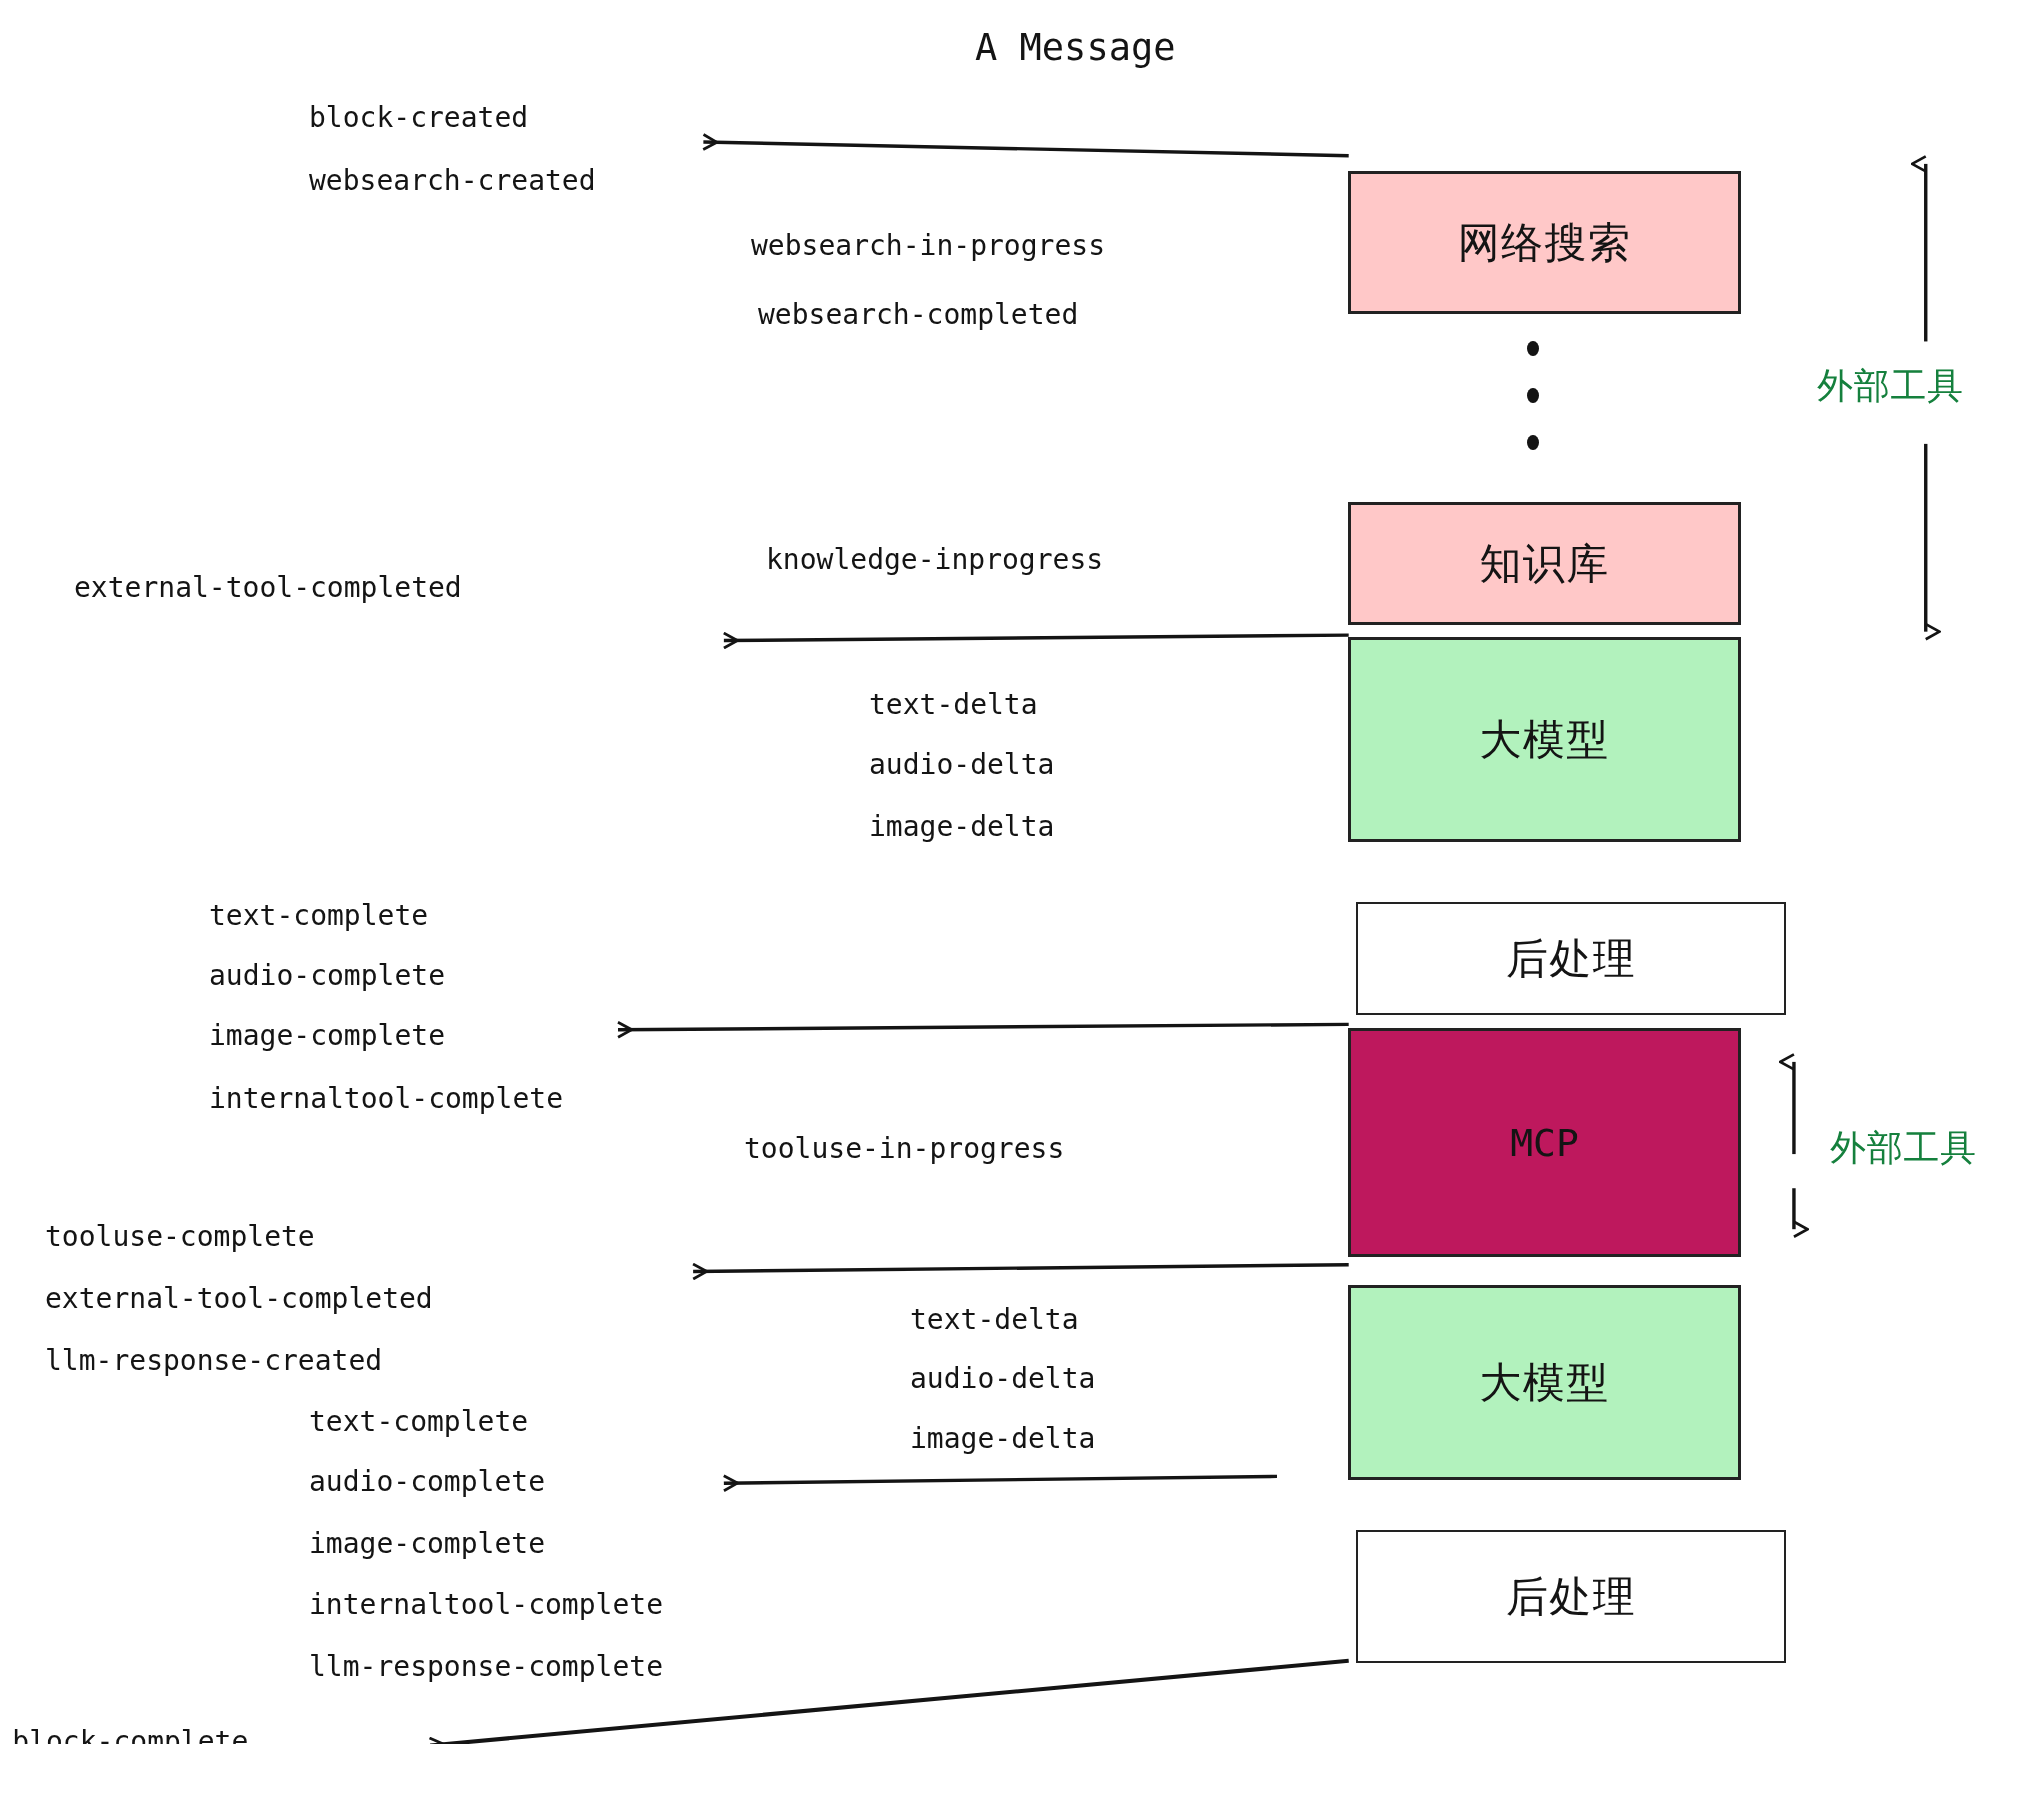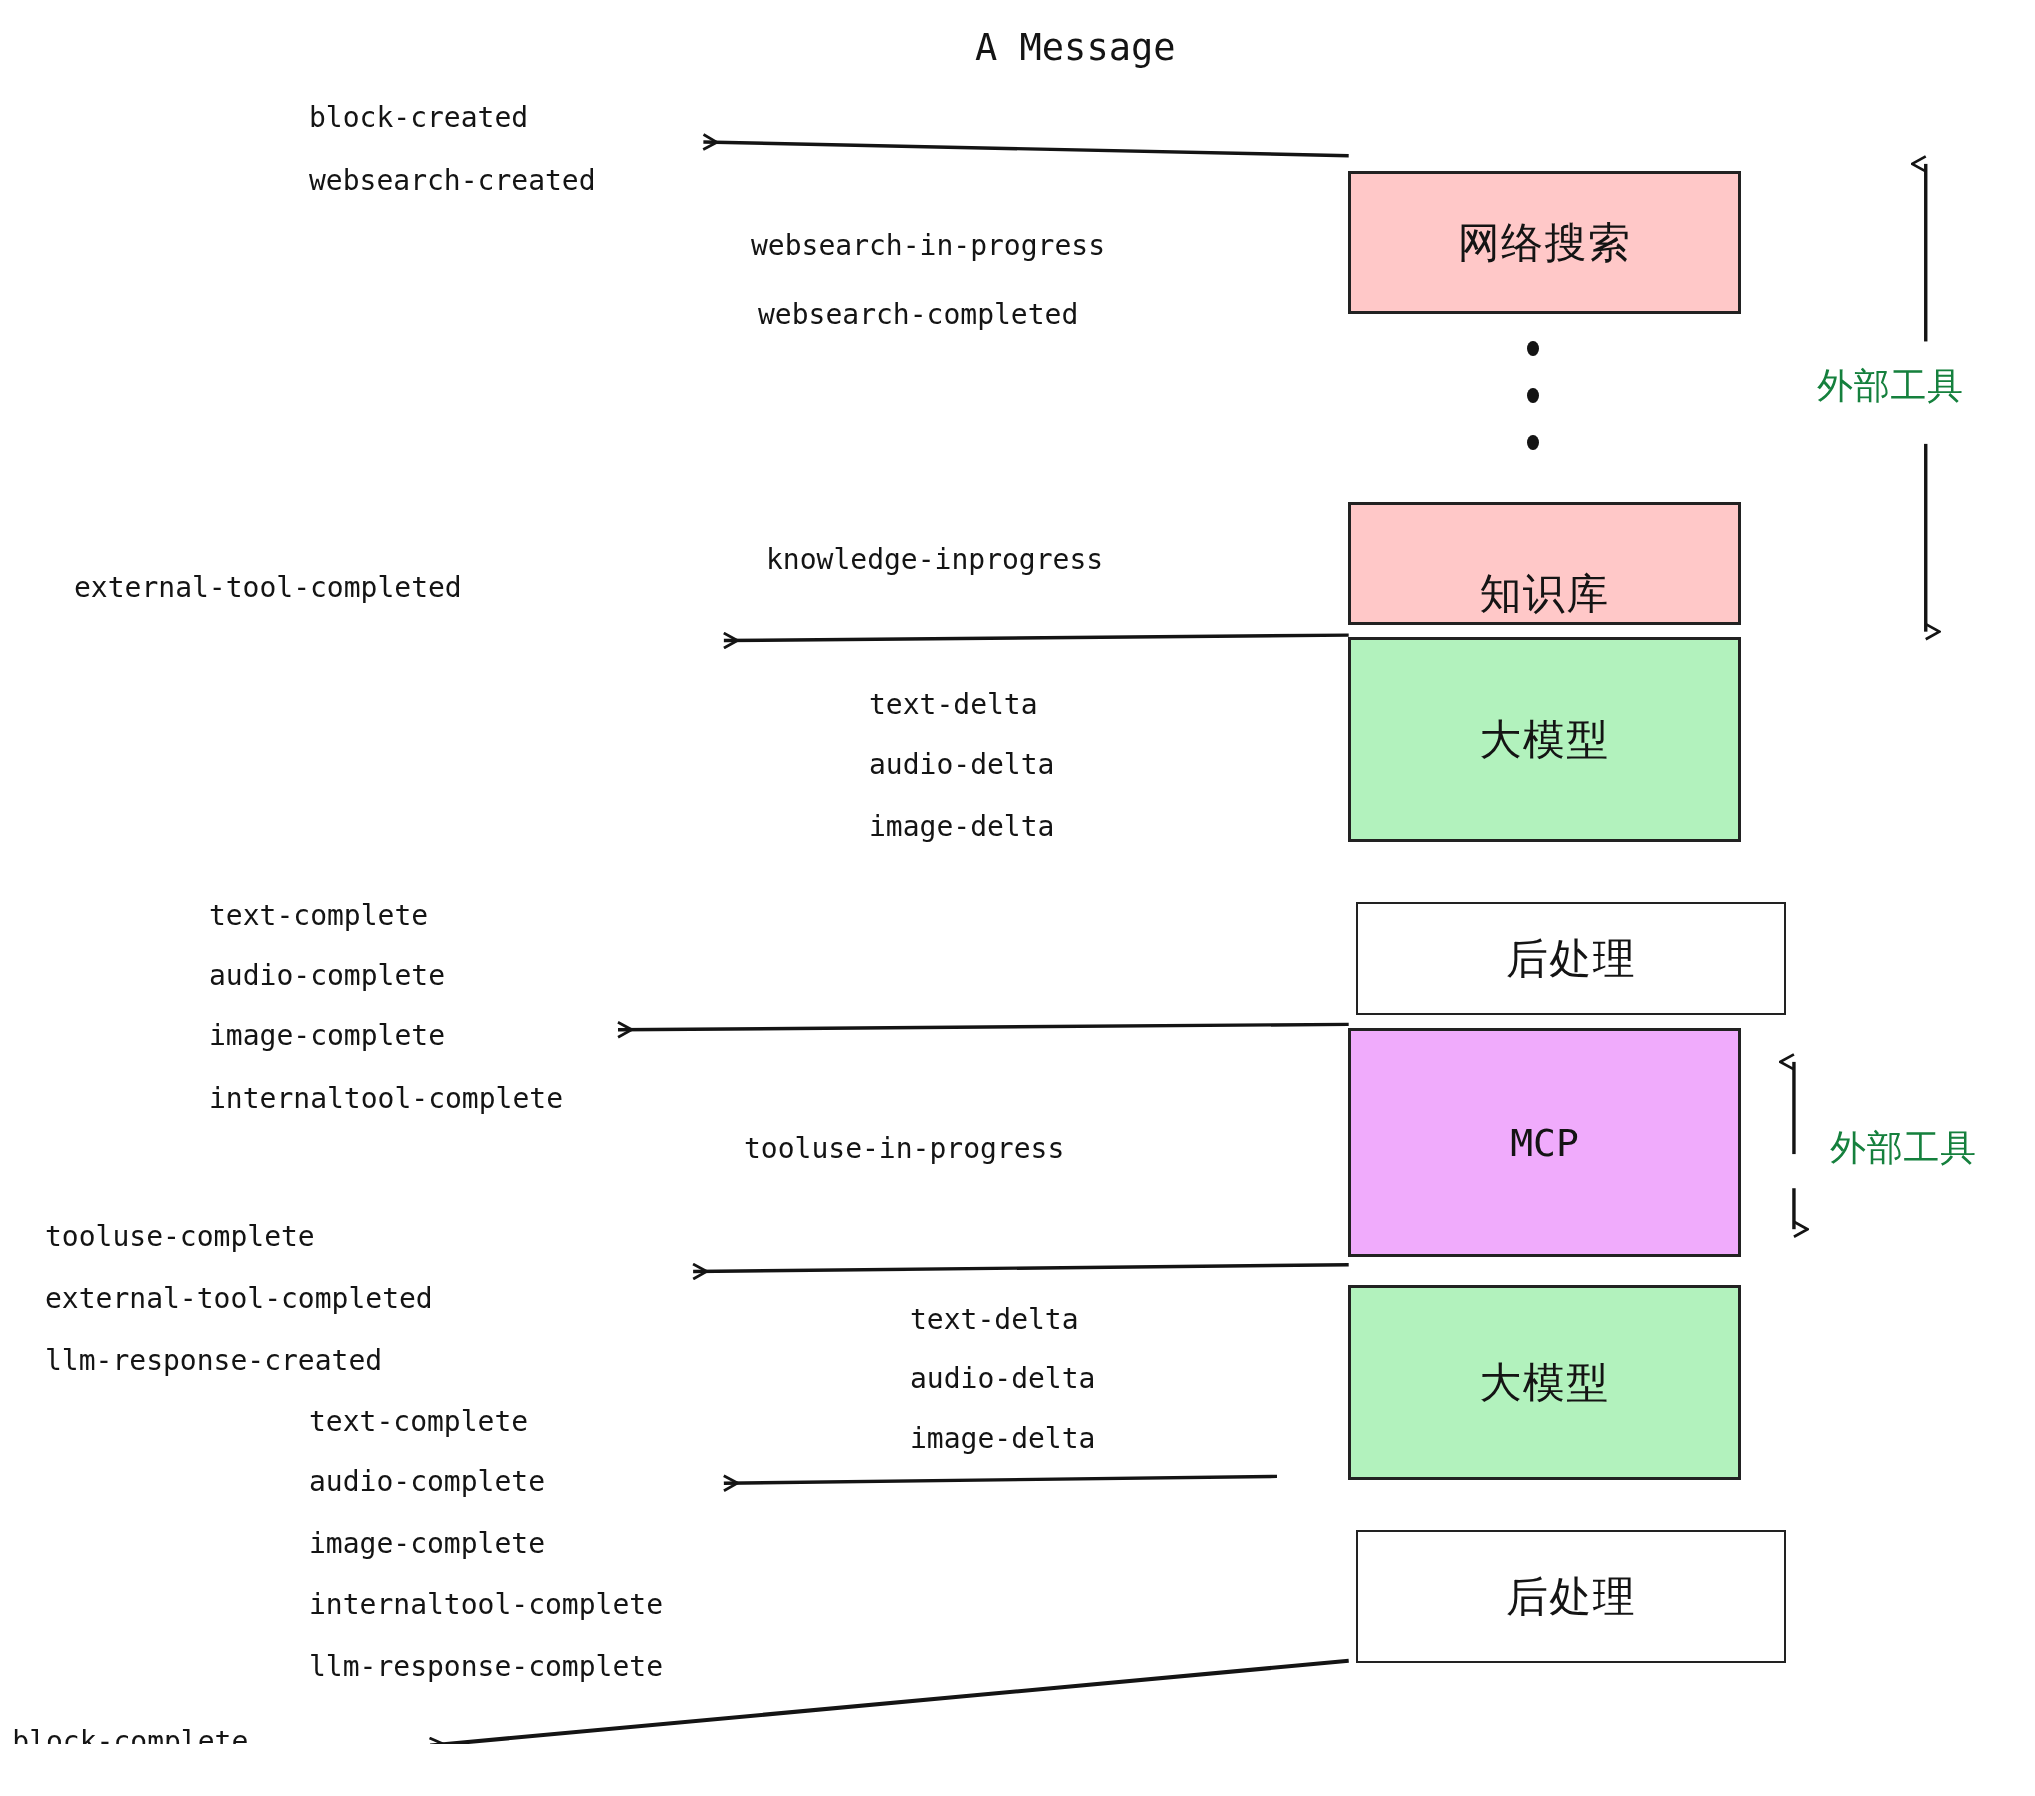--- a/index.html
+++ b/index.html
@@ -136,33 +136,33 @@
   <div class="box" style="left:1348px; top:171px; width:393px; height:143px; background:#FFC8C8;">
     <span>网络搜索</span>
   </div>
 
   <div class="dots" style="left:1526px; top:341px; width:13.7px; height:109px;">
     <i></i>
       <i></i>
       <i></i>
   </div>
 
-  <div class="box" style="left:1348px; top:502px; width:393px; height:123px; background:#FFC8C8;align-items:flex-end;">
+  <div class="box" style="left:1348px; top:502px; width:393px; height:123px; background:#FFC8C8;">
     <span>知识库</span>
   </div>
 
   <div class="box" style="left:1348px; top:637px; width:393px; height:205px; background:#B2F2BD;">
     <span>大模型</span>
   </div>
 
   <div class="box" style="left:1356px; top:902px; width:430px; height:113px; background:#FFFFFF; border-width:2.7px;">
     <span>后处理</span>
   </div>
 
-  <div class="box mono" style="left:1348px; top:1028px; width:393px; height:229px; background:#f0abfc;text-align:center;">
+  <div class="box mono" style="left:1348px; top:1028px; width:393px; height:229px; background:#be185d;text-align:center;">
     <span>MCP</span>
   </div>
 
   <div class="box" style="left:1348px; top:1285px; width:393px; height:195px; background:#B2F2BD;">
     <span>大模型</span>
   </div>
 
   <div class="box" style="left:1356px; top:1530px; width:430px; height:133px; background:#FFFFFF; border-width:2.7px;">
     <span>后处理</span>
   </div>

